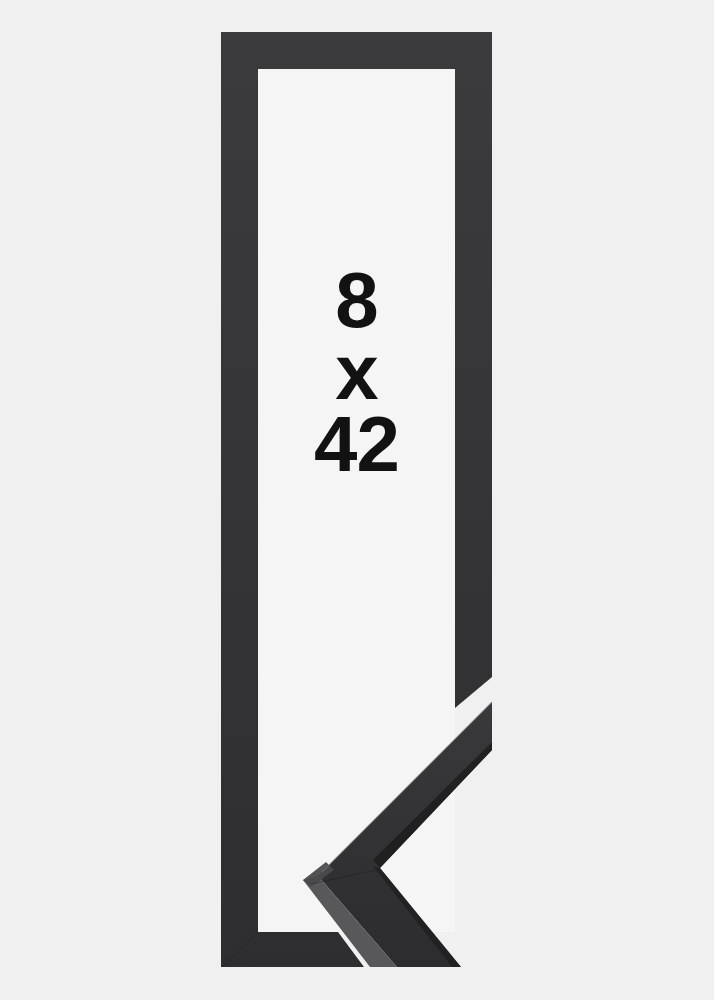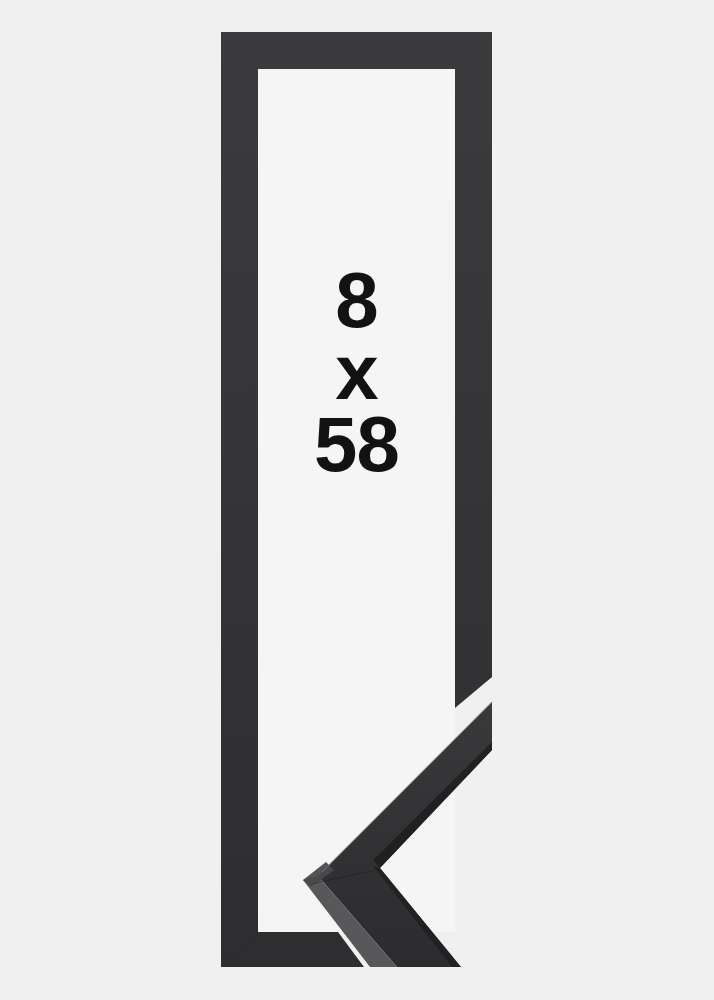--- a/index.html
+++ b/index.html
@@ -70,16 +70,16 @@
     <polygon class="chev-tip-facet" points="326,862 303,880 311,887 334,870"></polygon>
     <polygon class="chev-strip upper" points="492,742 492,750 380,868 373,860"></polygon>
     <polygon class="chev-strip lower" points="380,868 461,967 452,967 373,866"></polygon>
     <line class="chev-highlight" x1="492" y1="702" x2="322" y2="872"></line>
     <line class="chev-seam" x1="311" y1="884" x2="380" y2="869"></line>
   </svg>
 
   <div class="size-label">
     <div>8</div>
     <div>x</div>
-    <div>58</div>
+    <div>42</div>
   </div>
 
 </div>
 
 </body></html>

